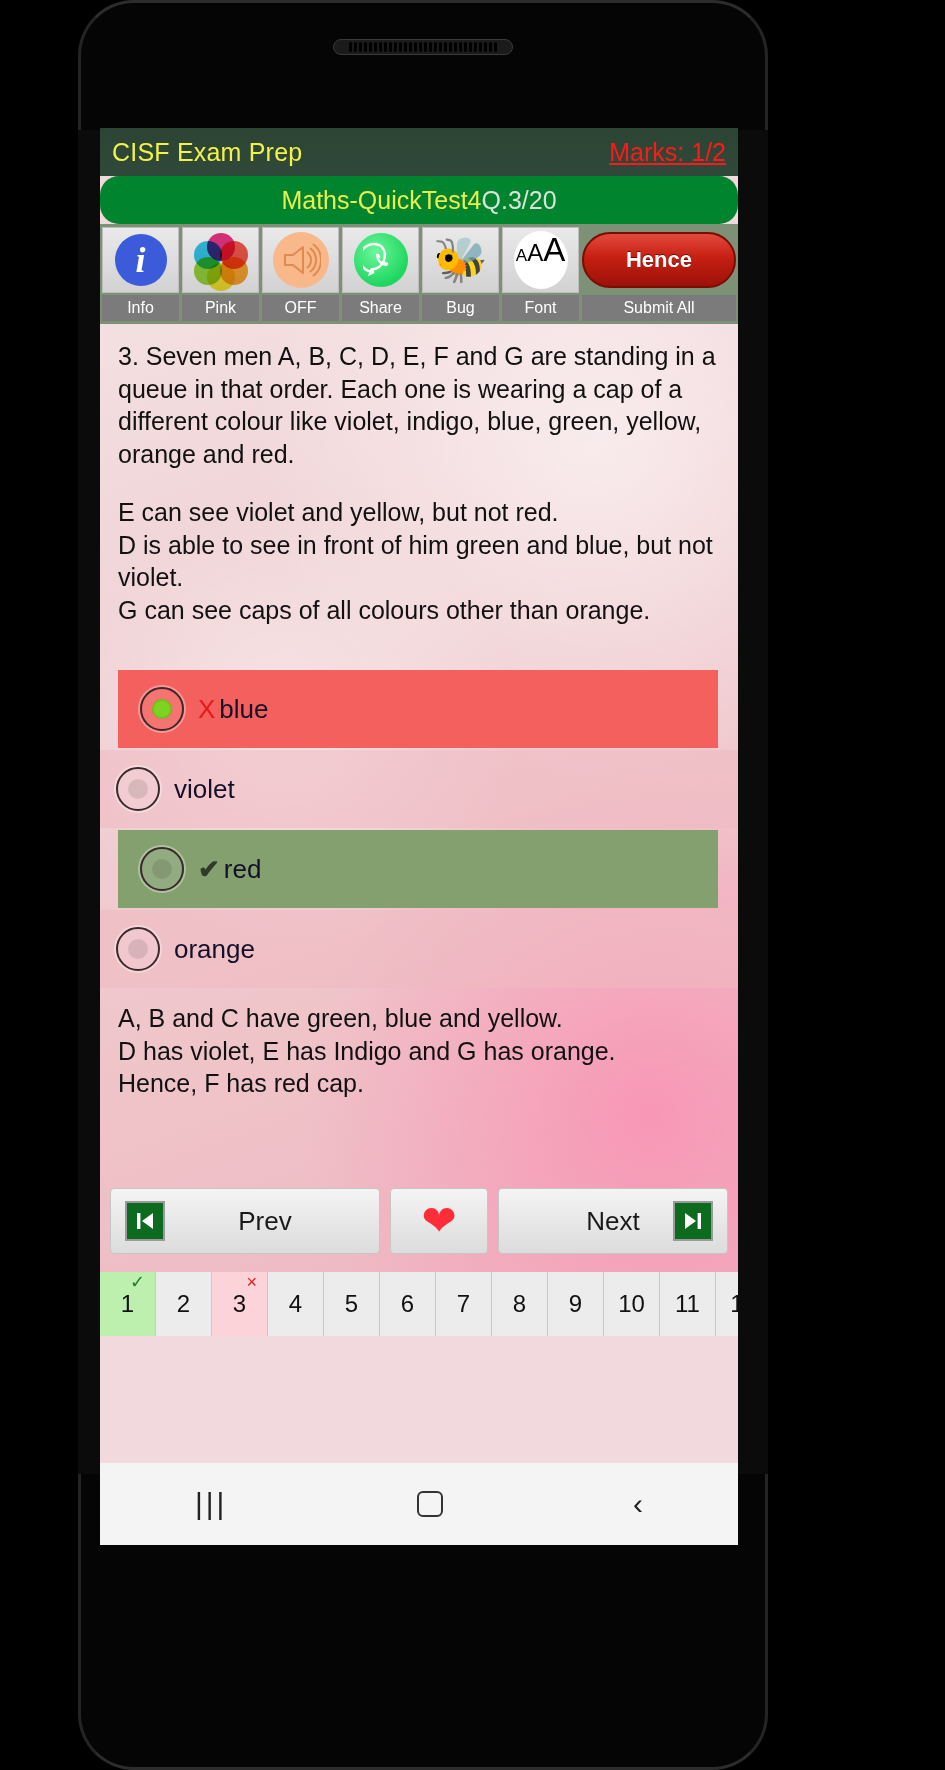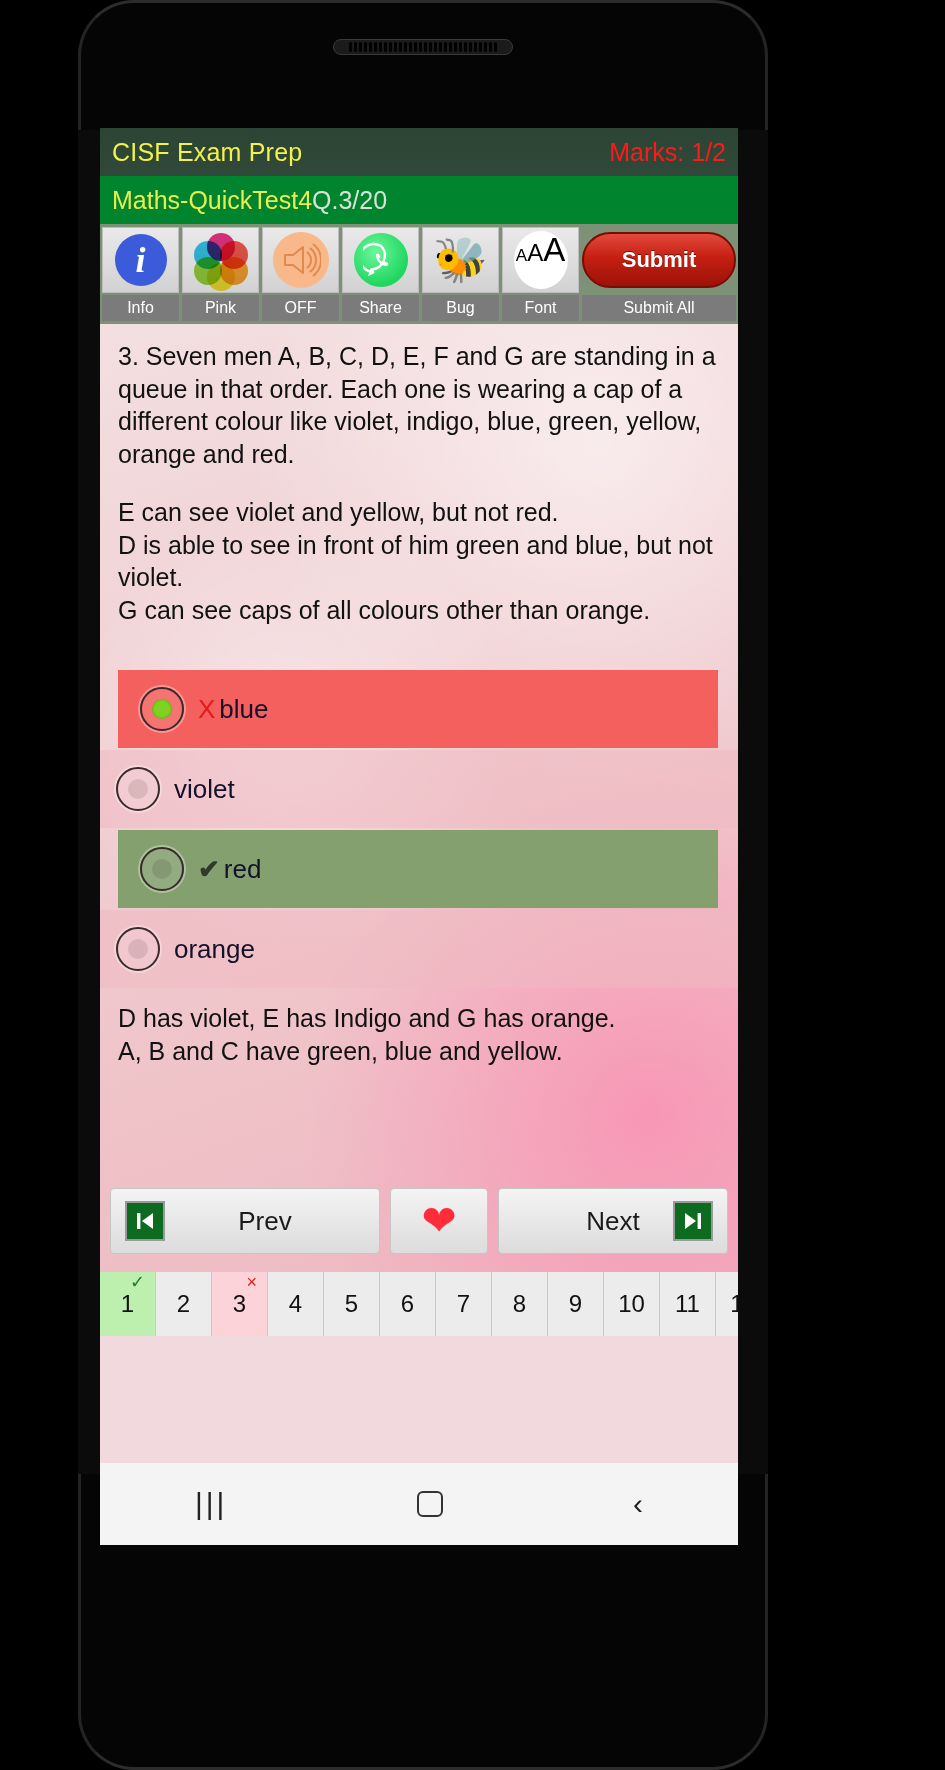--- a/index.html
+++ b/index.html
@@ -56,26 +56,27 @@
     overflow: hidden;
   }
 
   
   .appbar {
     height: 48px; background: linear-gradient(180deg,#2c4433 0%,#31493a 100%);
     display: flex; align-items: center; justify-content: space-between;
     padding: 0 12px;
   }
   .appbar-title { color: #f2f24a; font-size: 25px; letter-spacing: .2px; }
-  .appbar-marks { color: #ff1a1a; font-size: 25px; }
+  .appbar-marks { color: #ff1a1a; font-size: 25px; text-decoration: underline; }
 
   .testbar {
     height: 48px; background: #00842e;
-    display: flex; align-items: center; justify-content: flex-start;
+    display: flex; align-items: center; justify-content: center;
     padding: 0 12px;
+    border-radius: 19px;
   }
   .testbar-title { color: #e9ee4f; font-size: 25px; }
   .testbar-qno { color: #d9e2d9; font-size: 25px; }
 
   
   .toolbar {
     background: #7d9177; padding: 3px 2px 2px 2px;
     display: flex; gap: 3px; align-items: stretch;
   }
   .tool {
@@ -305,21 +306,21 @@
         <span class="ic-bug">🐝</span>
       </div>
       <div class="tool">
         <div class="ic-font">
           <span class="a1">A</span>
             <span class="a2">A</span>
             <span class="a3">A</span>
         </div>
       </div>
       <div class="tool submit">
-        <div class="submit-pill">Submit</div>
+        <div class="submit-pill">Hence</div>
       </div>
     </div>
 
     <div class="tool-labels">
       <div class="tlabel">Info</div>
       <div class="tlabel">Pink</div>
       <div class="tlabel">OFF</div>
       <div class="tlabel">Share</div>
       <div class="tlabel">Bug</div>
       <div class="tlabel">Font</div>
@@ -373,22 +374,23 @@
             <div class="dot"></div>
           </div>
           <div class="opt-label">
             <span>orange</span>
           </div>
         </div>
 
       </div>
 
       <div class="explain">
+        <p>A, B and C have green, blue and yellow.</p>
         <p>D has violet, E has Indigo and G has orange.</p>
-        <p>A, B and C have green, blue and yellow.</p>
+        <p>Hence, F has red cap.</p>
       </div>
 
       <div class="navrow">
         <div class="navbtn prev">
           <span class="skip-ic l">
             <svg width="22" height="22" viewBox="0 0 22 22">
               <rect x="3" y="3" width="3.4" height="16" fill="#ffffff"></rect>
               <path d="M19 3 L19 19 L8 11 z" fill="#ffffff"></path>
             </svg>
           </span>

